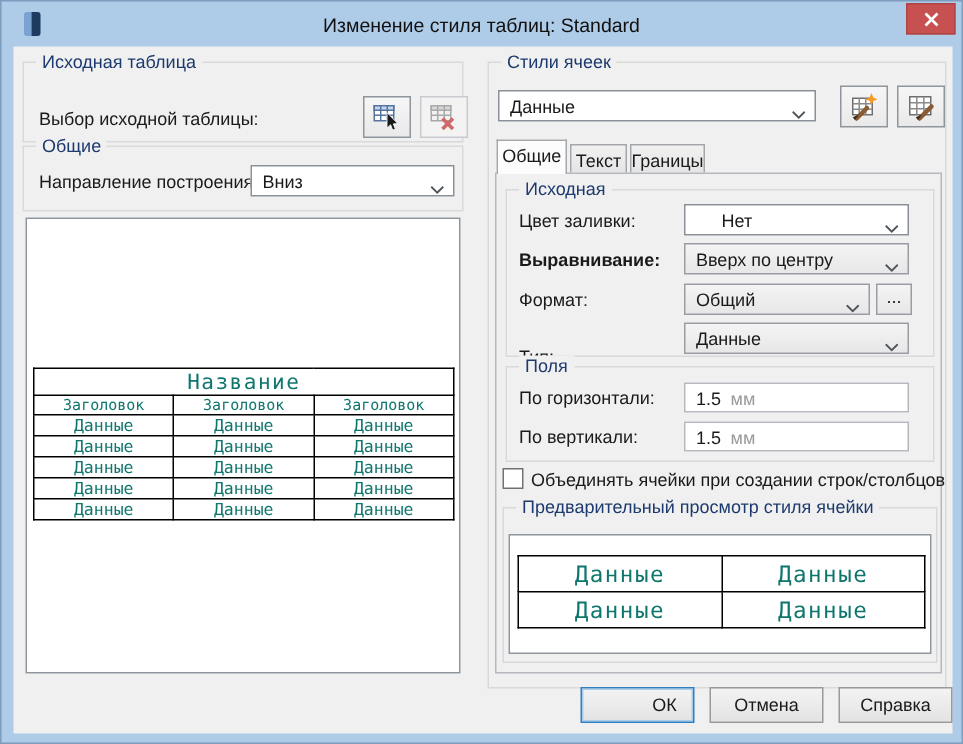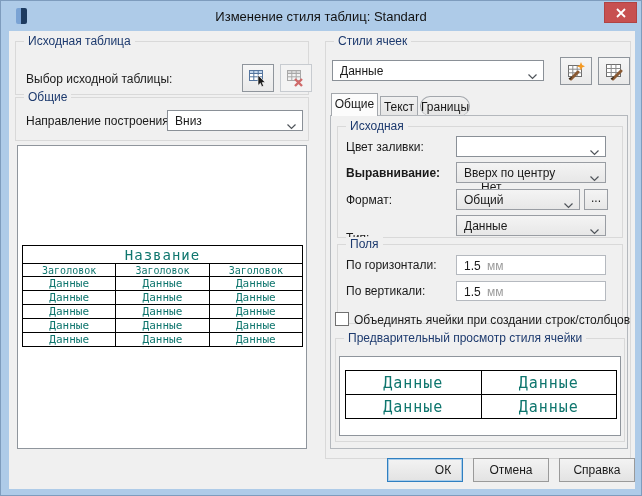--- a/index.html
+++ b/index.html
@@ -22,21 +22,21 @@
   .group { position:absolute; border:1px solid #d9d9d9; }
   .group-title {
     position:absolute; top:-8px; left:8px; background:#f0f0f0; padding:0 4px;
     color:#1d3a6e; white-space:nowrap;
   }
   .lbl { position:absolute; white-space:nowrap; color:#1a1a1a; }
 
   .combo { position:absolute; height:21px; background:#fff; border:1px solid #8a9097; }
   .combo.gray { background:linear-gradient(#f4f4f4,#e7e7e7); border-color:#999da3; }
   .combo .combo-text { position:absolute; left:7px; top:3px; white-space:nowrap; }
-  .combo.swatch-pad .combo-text { left:24px;margin-top:40px; }
+  .combo.swatch-pad .combo-text { left:24px; }
   .combo .chev { position:absolute; right:6px; top:8px; }
 
   .icon-btn {
     position:absolute; width:32px; height:28px;
     background:linear-gradient(#f6f6f6,#e9e9e9); border:1px solid #8f959c;
     display:flex; align-items:center; justify-content:center;
   }
   .icon-btn.disabled { border-color:#c7cbd0; background:#f3f3f3; }
 
   .field { position:absolute; height:20px; background:#fff; border:1px solid #b5b9bf; }
@@ -200,21 +200,21 @@
         </svg>
       </div>
 
       <div class="tabs" style="left:0; top:51px; width:300px;">
         <div class="tab active" style="left:5px; top:0; width:47px; height:23px;">
           <span class="tab-lbl">Общие</span>
         </div>
         <div class="tab" style="left:54px; top:3px; width:38px; height:20px;">
           <span class="tab-lbl">Текст</span>
         </div>
-        <div class="tab" style="left:94px; top:3px; width:50px; height:20px;border-radius:10px;">
+        <div class="tab" style="left:94px; top:3px; width:50px; height:20px;">
           <span class="tab-lbl">Границы</span>
         </div>
       </div>
 
       <div class="tab-pane" style="left:4px; top:73px; width:298px; height:334px;">
 
         <div class="group" style="left:6px; top:10px; width:286px; height:112px;">
           <span class="group-title">Исходная</span>
 
           <span class="lbl" style="left:8px; top:13px;">Цвет заливки:</span>
@@ -254,21 +254,21 @@
           <div class="combo gray" style="left:118px; top:88px; width:150px;">
             <span class="combo-text">Данные</span>
             <span class="chev">
               <svg width="9" height="6" viewBox="0 0 9 6">
                   <path d="M0.5 0.5 L4.5 4.5 L8.5 0.5" fill="none" stroke="#4f545a" stroke-width="1.2"></path>
                 </svg>
             </span>
           </div>
         </div>
 
-        <div class="group" style="left:6px; top:128px; width:286px; height:80px;">
+        <div class="group" style="left:6px; top:128px; width:286px; height:64px;">
           <span class="group-title">Поля</span>
 
           <span class="lbl" style="left:8px; top:13px;">По горизонтали:</span>
           <div class="field" style="left:118px; top:10px; width:150px;">
             <span class="val">1.5</span>
             <span class="unit">мм</span>
           </div>
 
           <span class="lbl" style="left:8px; top:39px;">По вертикали:</span>
           <div class="field" style="left:118px; top:36px; width:150px;">

